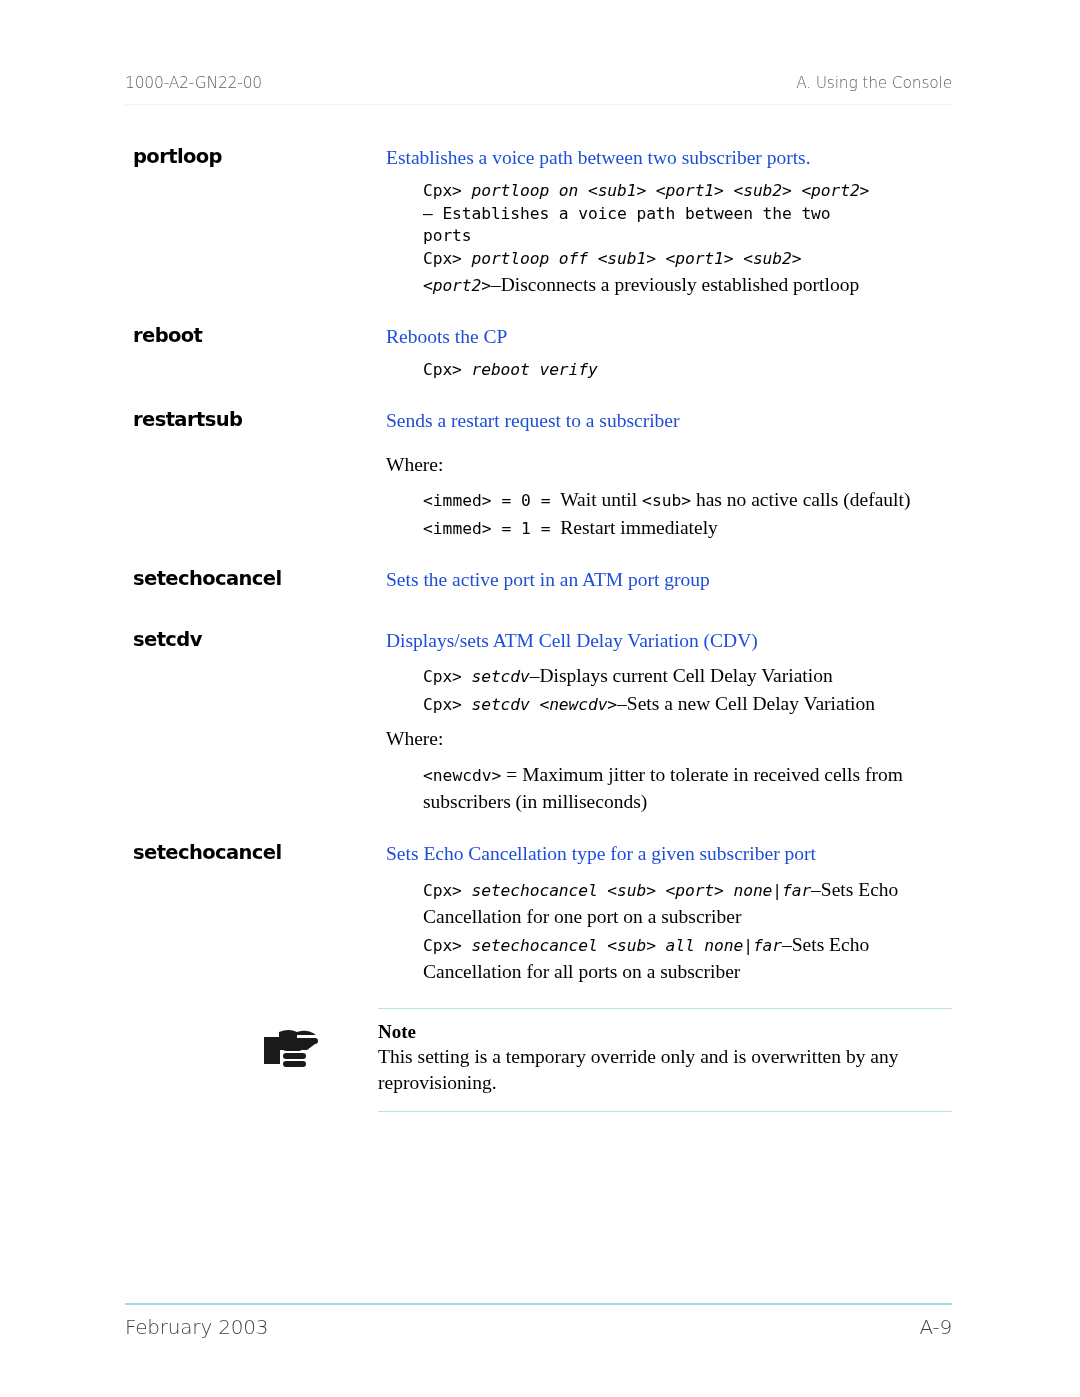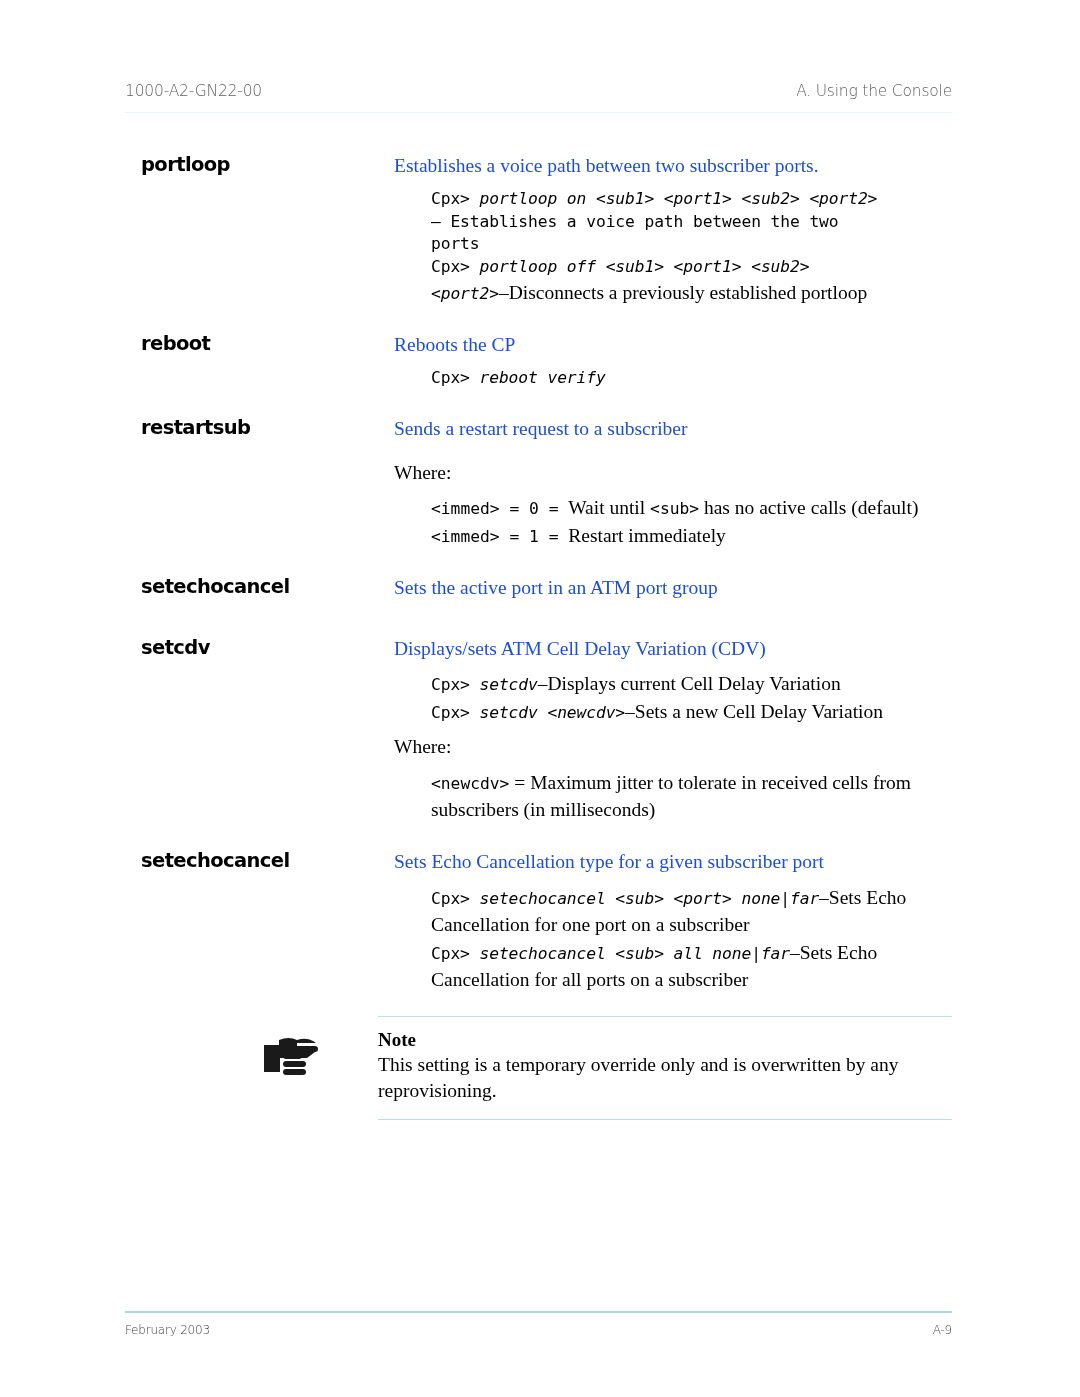--- a/index.html
+++ b/index.html
@@ -13,21 +13,20 @@
     position: relative;
     font-family: "Liberation Serif", serif;
     color: #000000;
     overflow: hidden;
   }
 
   
   .page {
     position: absolute;
     inset: 0;
-    margin-top: 8px;
   }
 
   
   .runhead {
     position: absolute;
     left: 125px;
     top: 74px;
     width: 827px;
     display: flex;
     justify-content: space-between;
@@ -43,21 +42,21 @@
     left: 125px;
     top: 104px;
     width: 827px;
     height: 1.4px;
     background: #e2f7fb;
   }
 
   
   .content {
     position: absolute;
-    left: 16px;
+    left: 8px;
     top: 145px;
     width: 871px;
   }
 
   .entry {
     position: relative;
     display: block;
   }
 
   .term {
@@ -189,21 +188,21 @@
   }
   .footer {
     position: absolute;
     left: 125px;
     top: 1315px;
     width: 827px;
     display: flex;
     justify-content: space-between;
     align-items: baseline;
     font-family: "DejaVu Sans", sans-serif;
-    font-size: 12px;
+    font-size: 20px;
     font-weight: 300;
     color: #3f4347;
     letter-spacing: -0.2px;
   }
 </style>
 </head>
 <body>
 
 <div class="page">
 

